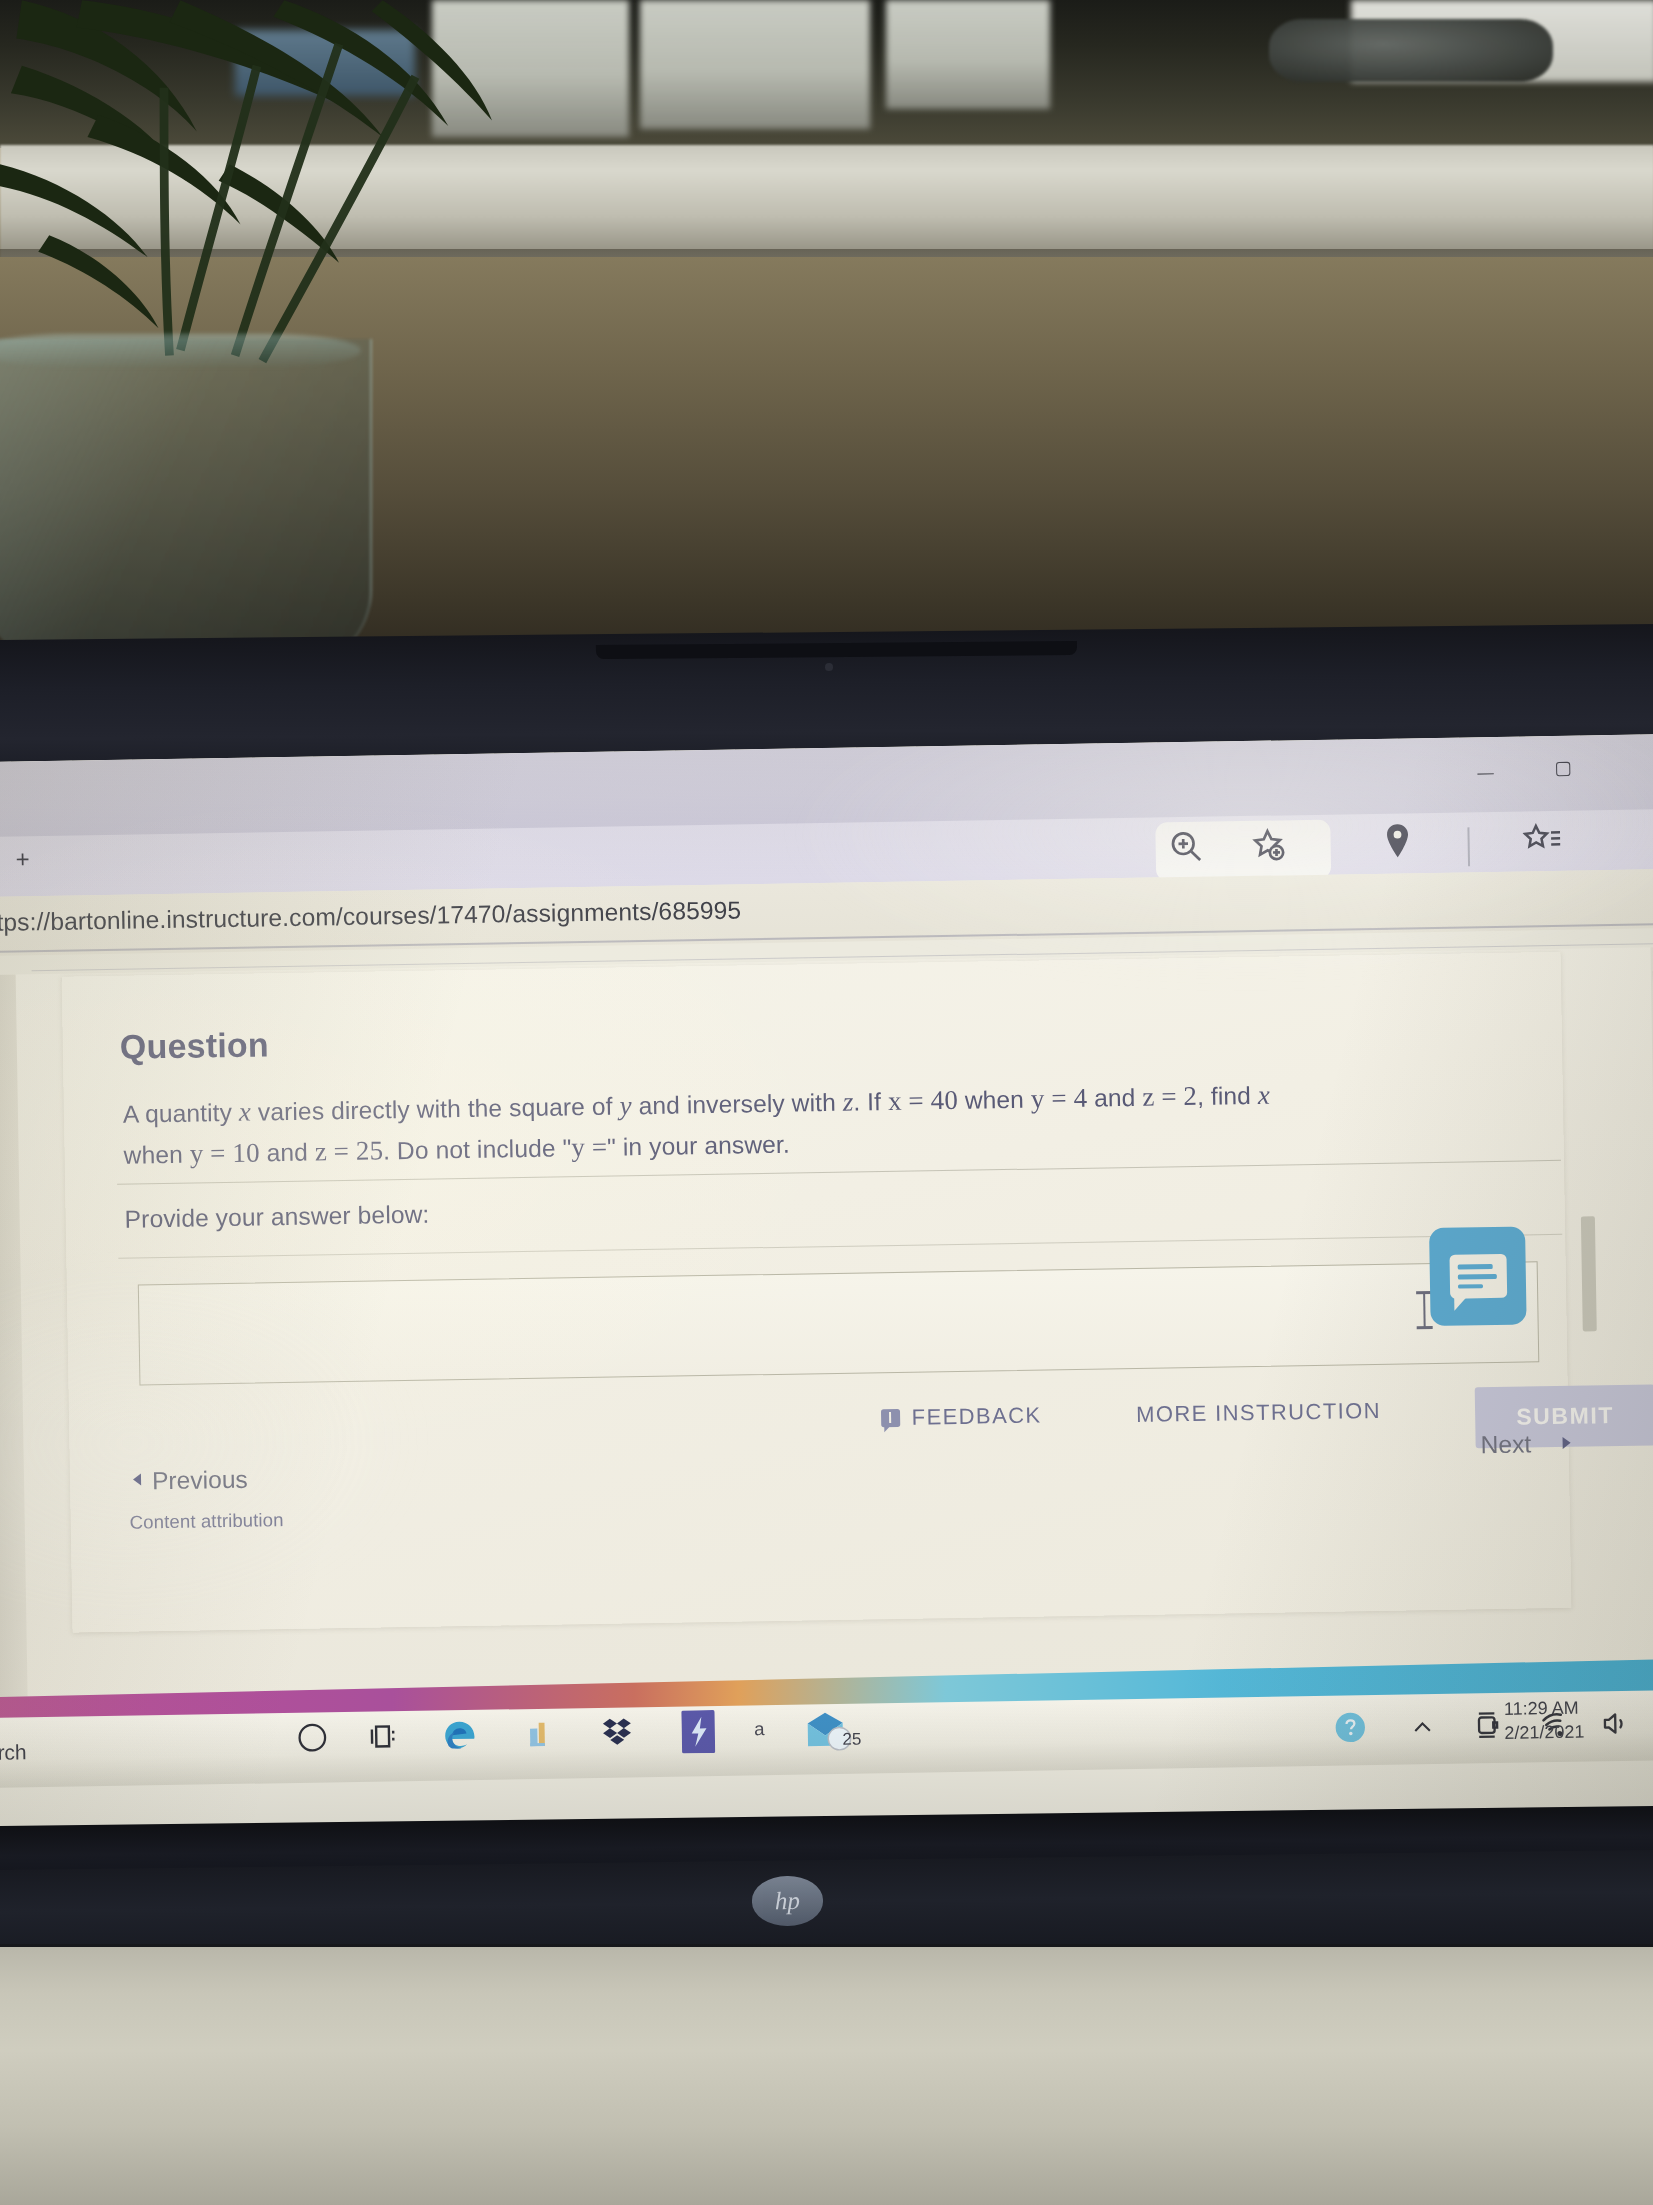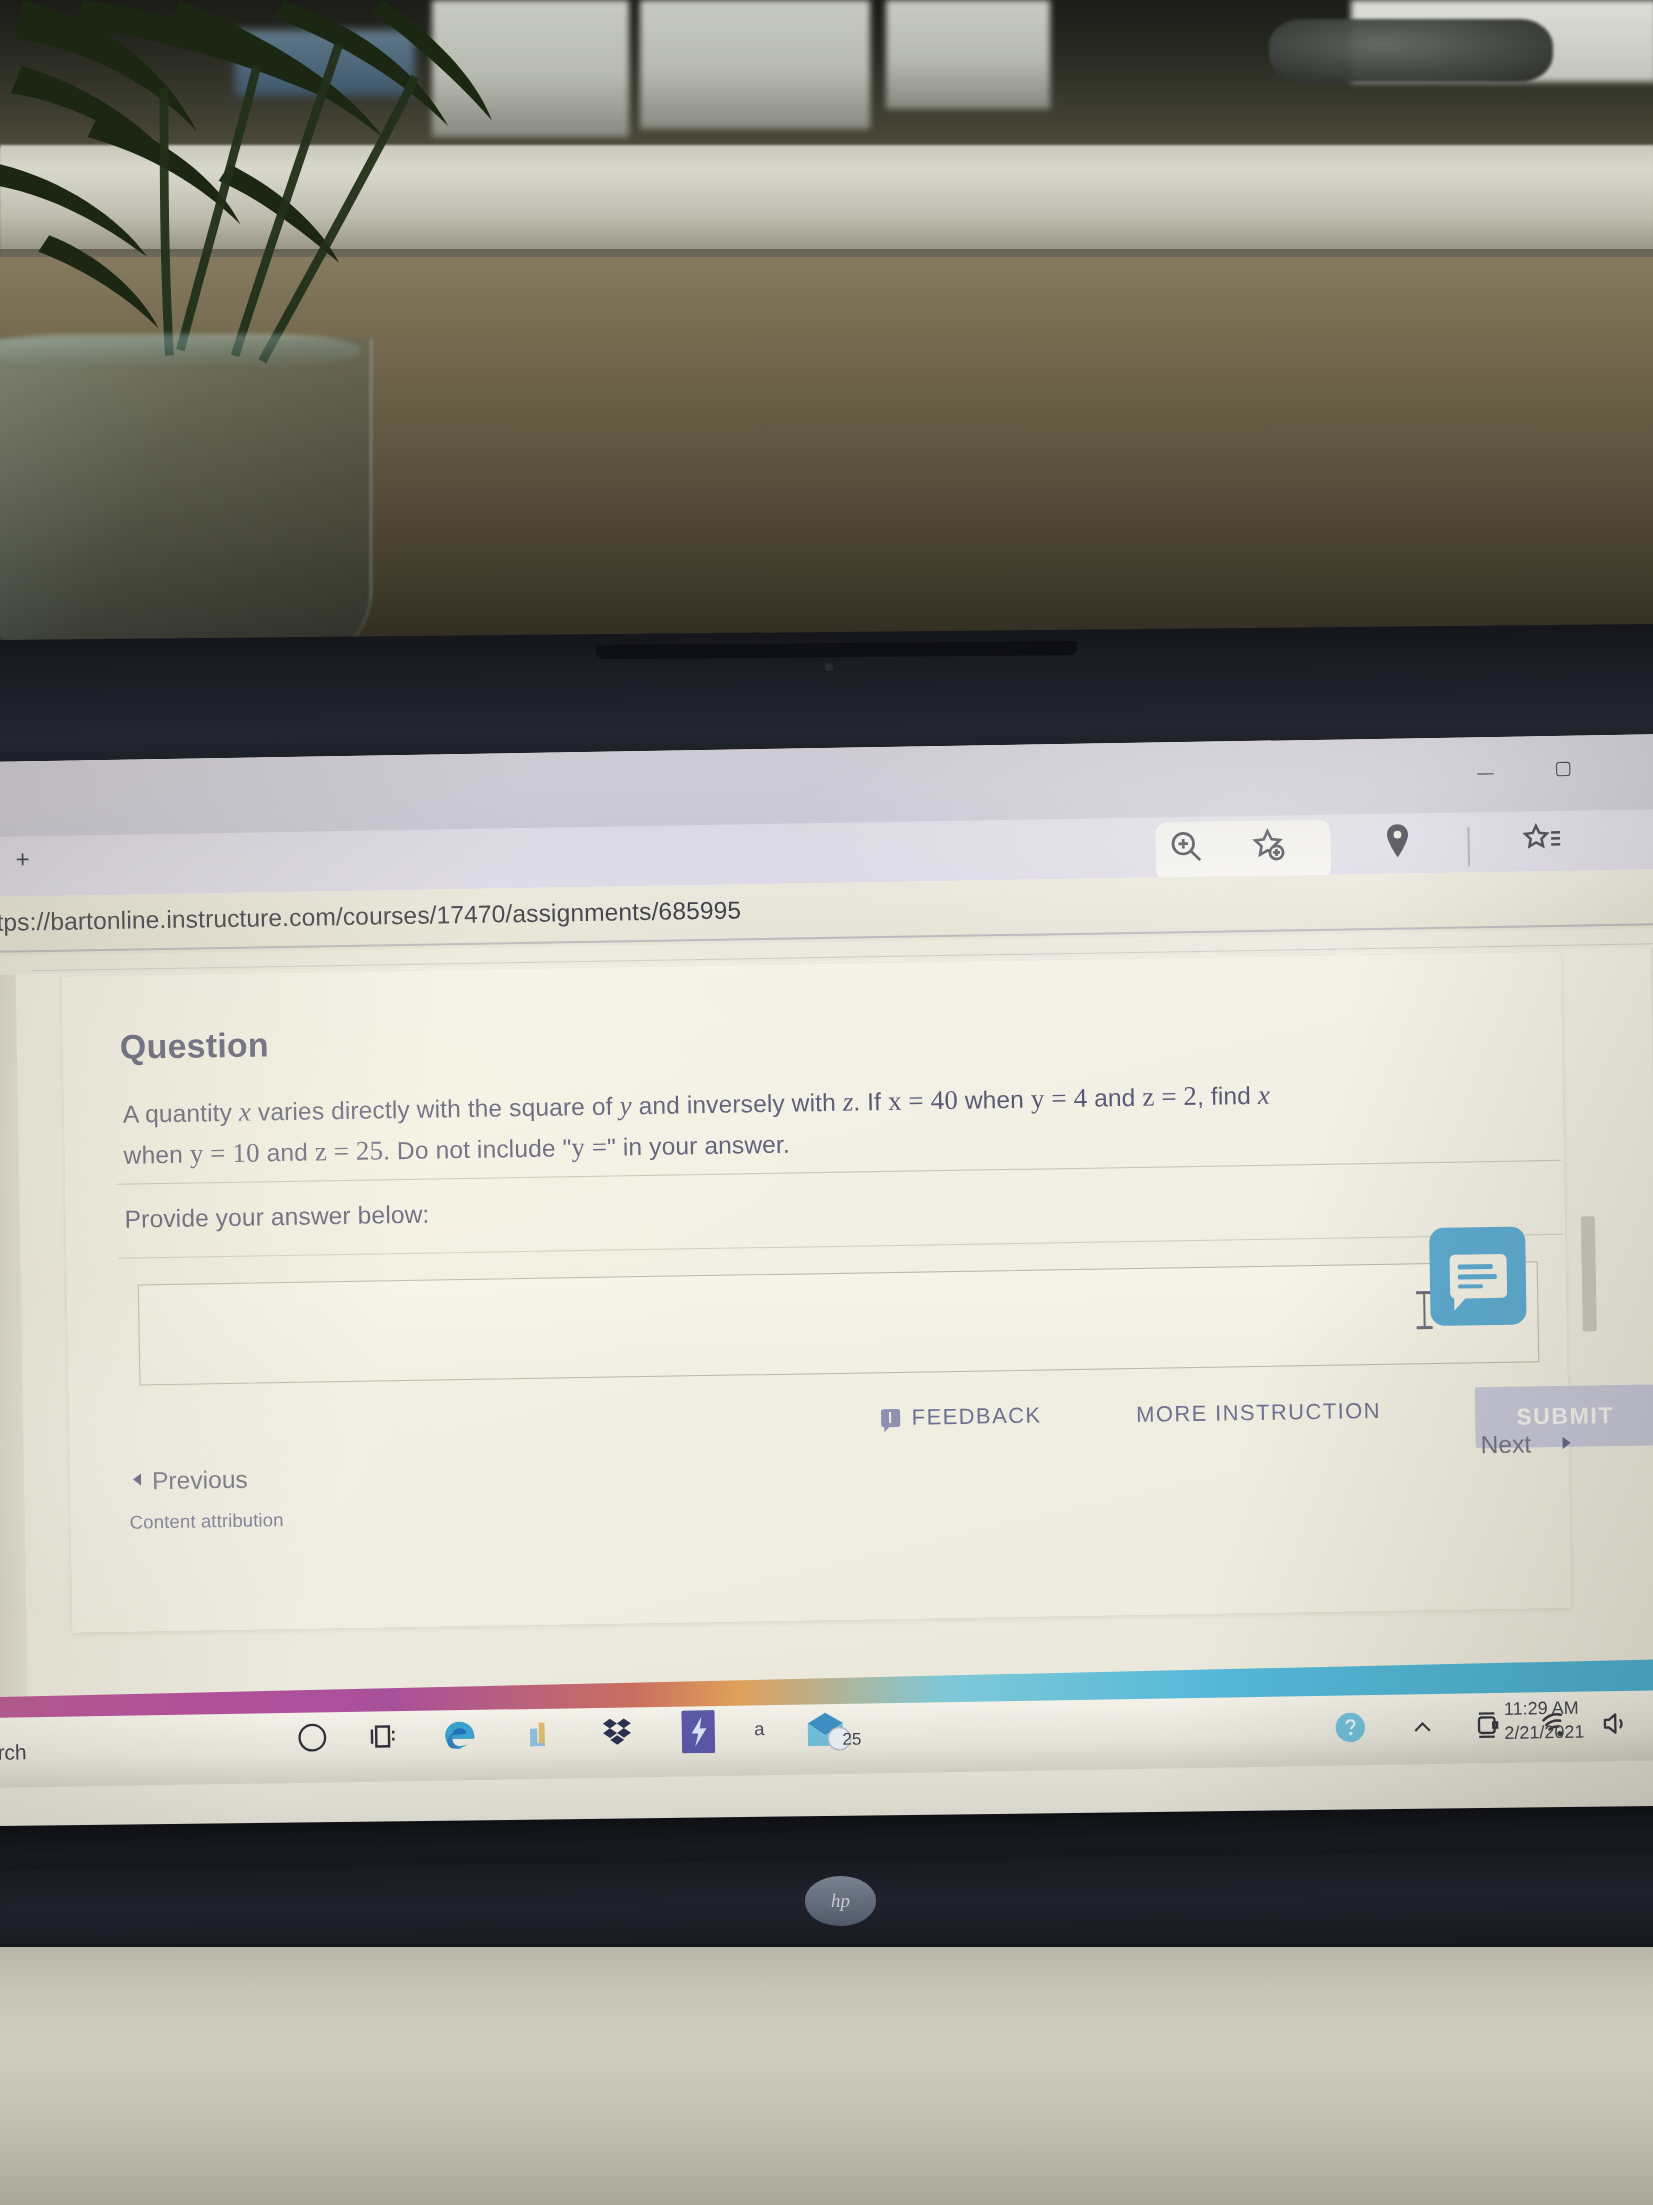--- a/index.html
+++ b/index.html
@@ -288,25 +288,25 @@
     position:absolute; left:-33px; top:1816px; width:1723px; height:66px;
     background: linear-gradient(180deg,#0f1014 0%, #181a22 45%, #101219 100%);
     transform: rotate(-0.7deg);
   }
   .palmrest {
     position:absolute; left:-33px; top:1860px; width:1723px; height:104px;
     background: linear-gradient(180deg, #181a21 0%, #1f222b 40%, #15171e 100%);
     transform: rotate(-0.7deg);
   }
   .hp-logo {
-    position:absolute; left:805px; top:1876px; width:71px; height:50px;
+    position:absolute; left:752px; top:1876px; width:71px; height:50px;
     border-radius:50%/48%;
     background: linear-gradient(180deg,#7d8796,#535c6b);
     display:flex; align-items:center; justify-content:center;
-    color:#cfd5dd; font-size:19px; font-family:"Liberation Serif", serif; font-style:italic;
+    color:#cfd5dd; font-size:25px; font-family:"Liberation Serif", serif; font-style:italic;
     transform: rotate(-0.7deg); opacity:.95;
   }
   .desk {
     position:absolute; left:0; top:1947px; width:1654px; height:258px;
     background: linear-gradient(180deg, #b9b7aa 0%, #c8c6b8 18%, #cfcdbf 40%, #c1bfb1 70%, #a9a79a 100%);
   }
   .desk-shadow {
     position:absolute; left:0; top:1944px; width:1654px; height:38px;
     background: linear-gradient(180deg, rgba(20,20,20,.55), rgba(20,20,20,0));
   }

